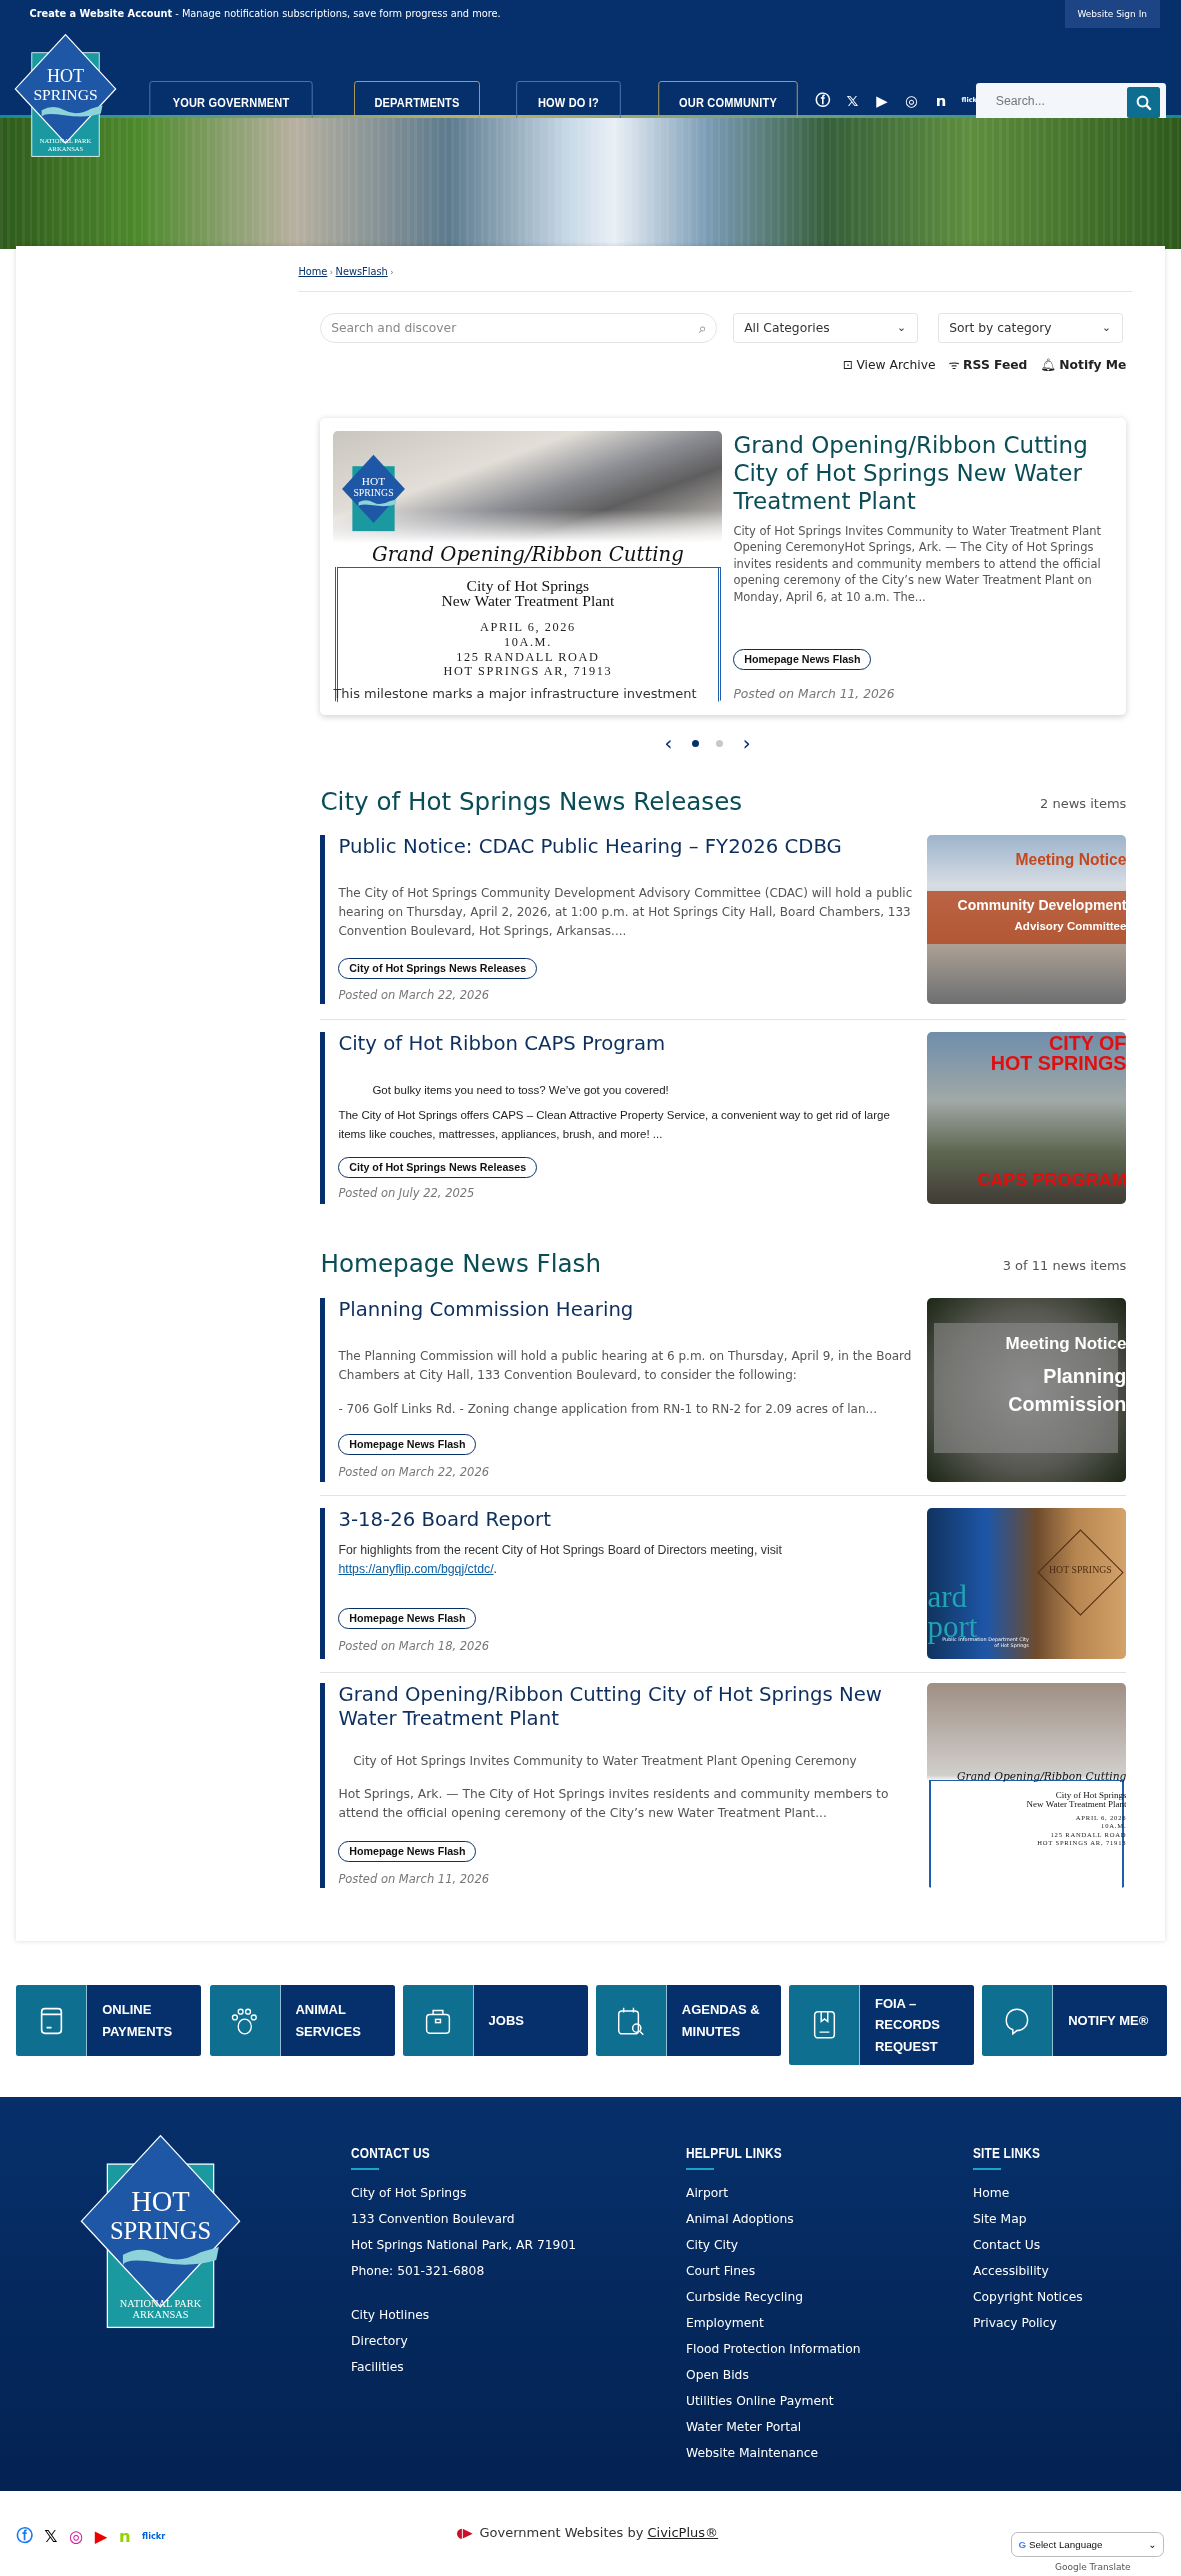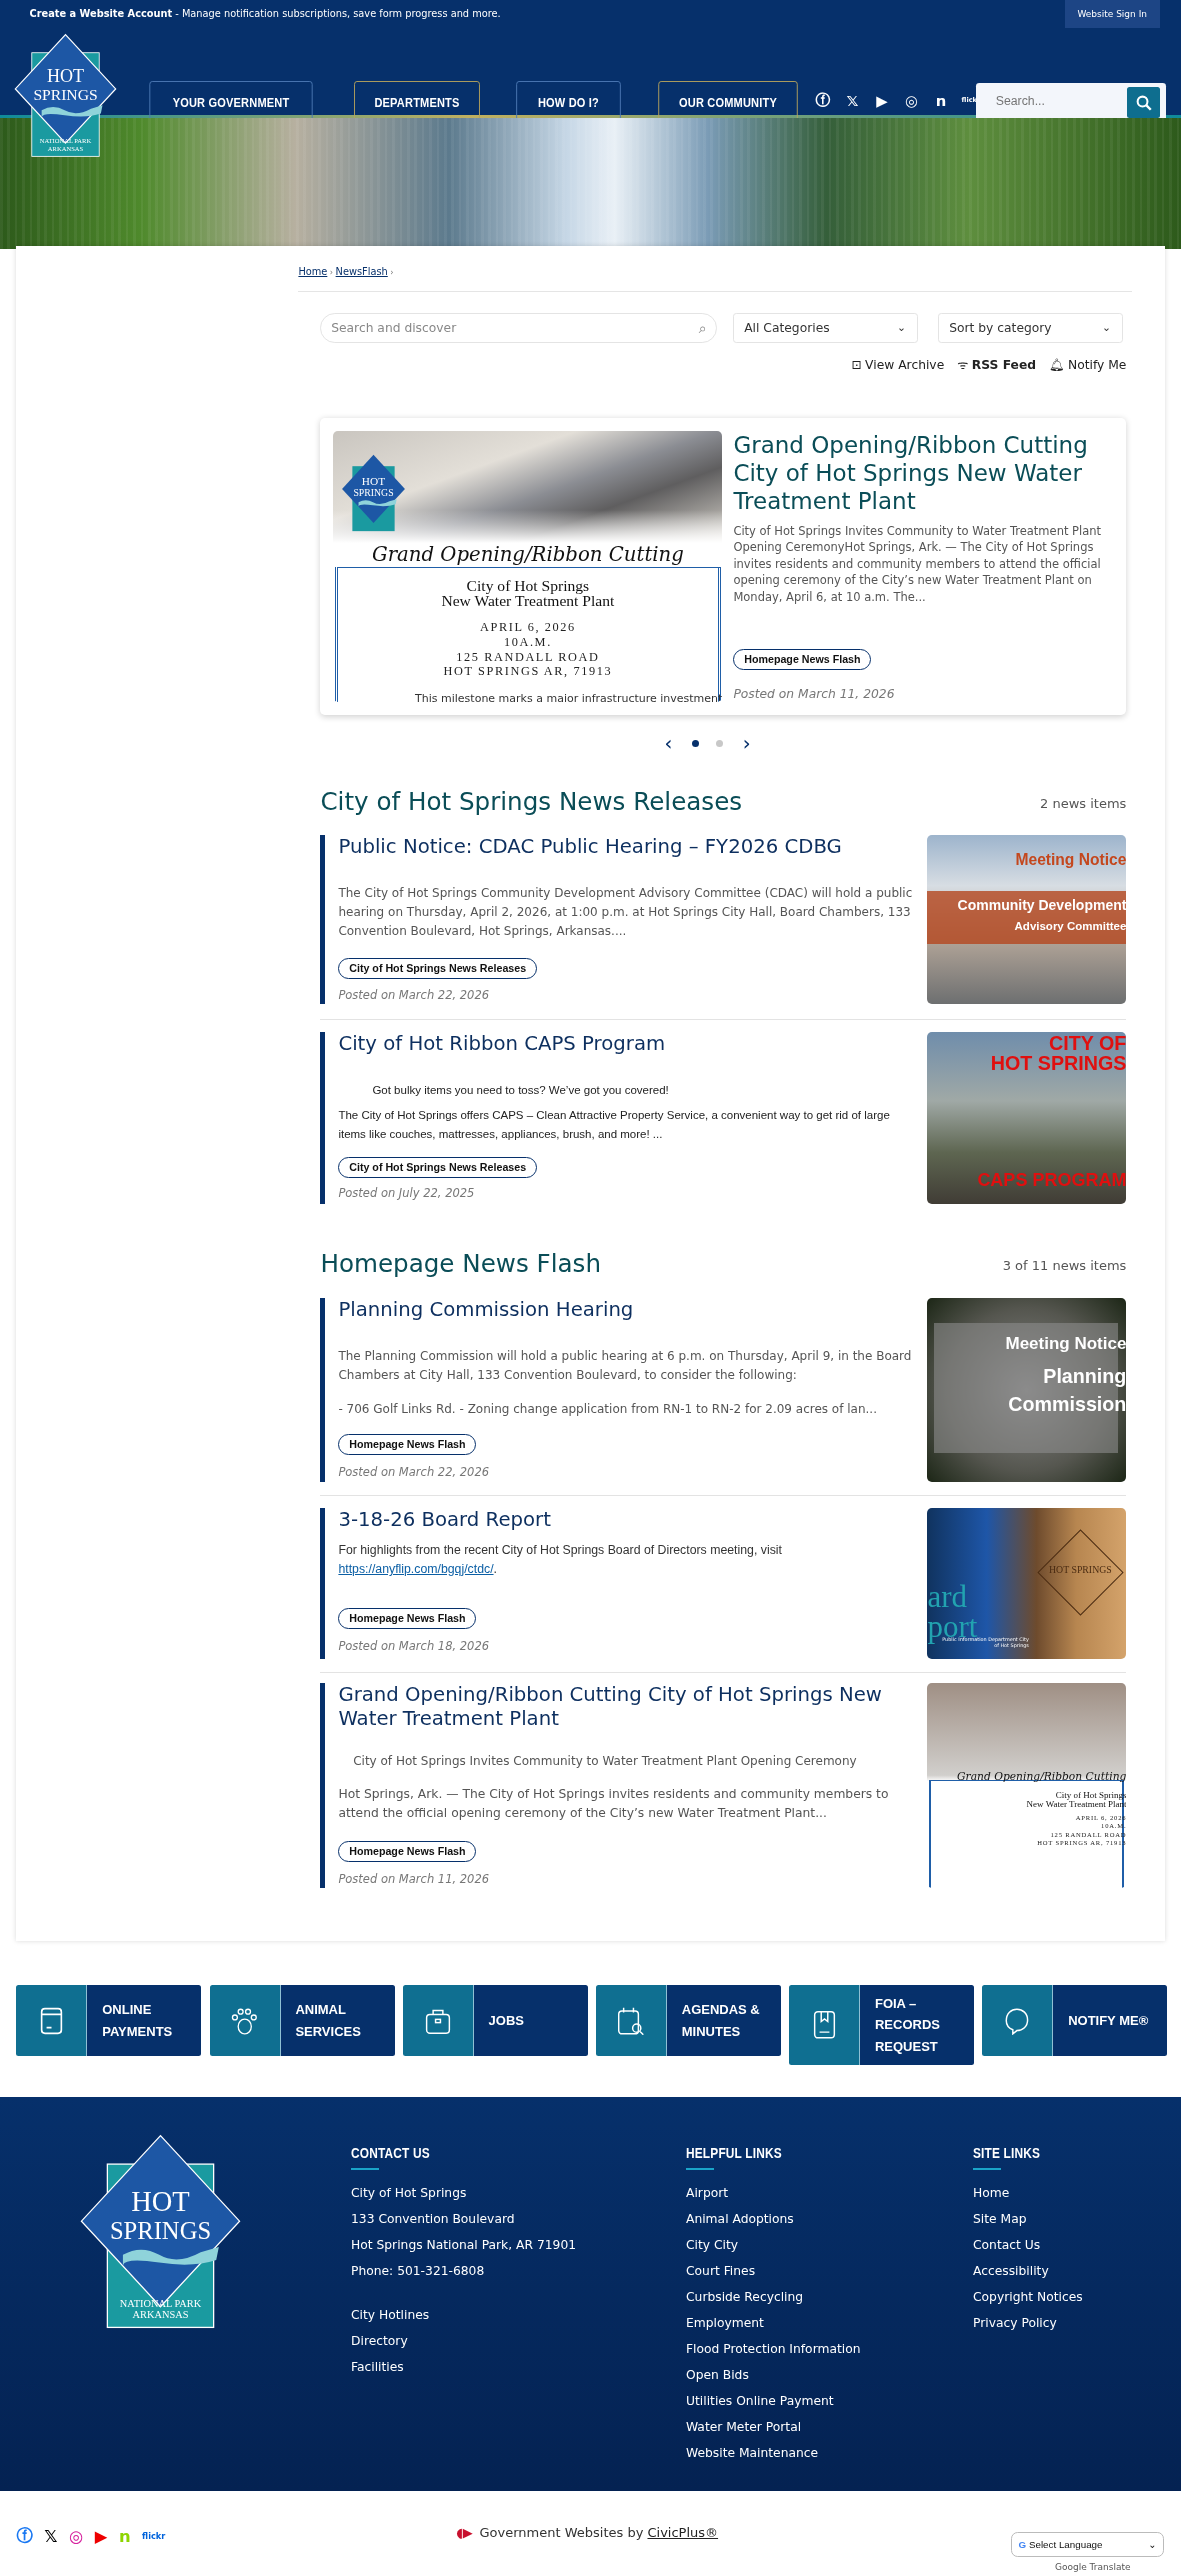--- a/index.html
+++ b/index.html
@@ -43,21 +43,21 @@
 
 .featured{position:absolute;left:304px;top:172px;width:806px;height:297px;background:#fff;box-shadow:0 1.6px 6.6px rgba(0,0,0,.18);border-radius:4.9px}
 .fimg{position:absolute;left:13px;top:13px;width:389px;height:271px;border-radius:4.9px;overflow:hidden;background:#fff}
 .fimg .top{position:absolute;left:0;top:0;width:100%;height:112px;background:linear-gradient(160deg,#c9c5bf 0%,#e3dfd8 35%,#8b8d93 55%,#5f5e5f 70%,#d8d4cc 100%)}
 .fimg .top::after{content:"";position:absolute;left:0;bottom:0;width:100%;height:33px;background:linear-gradient(transparent,#fff)}
 .fimg .mini-logo{position:absolute;left:6.6px;top:13px;width:67px;height:98px}
 .fimg .script{position:absolute;left:0;top:112px;width:100%;text-align:center;font-family:"DejaVu Serif",serif;font-style:italic;font-size:19.7px;color:#111}
 .fimg .frame{position:absolute;left:1.6px;top:136px;width:386px;height:135px;border-left:3.3px double #1f5ea8;border-right:3.3px double #1f5ea8;border-top:1.6px solid #1f5ea8}
 .fimg .l1{position:absolute;top:148px;width:100%;text-align:center;font-family:"Liberation Serif",serif;font-size:15.6px;color:#111;line-height:14.8px}
 .fimg .l2{position:absolute;top:189px;width:100%;text-align:center;font-family:"Liberation Serif",serif;font-size:12.3px;letter-spacing:1.6px;color:#222;line-height:14.8px}
-.fimg .l3{position:absolute;top:261px;width:100%;text-align:right;font-size:11px;color:#333}
+.fimg .l3{position:absolute;top:255px;width:100%;text-align:left;font-size:13px;color:#333}
 .ftitle{position:absolute;left:413px;top:13px;width:377px;font-size:23px;line-height:28px;color:#0a4d57}
 .fdesc{position:absolute;left:413px;top:105px;width:382px;font-size:11.5px;line-height:16.4px;color:#555}
 .pill{display:inline-block;border:1.6px solid #06306b;border-radius:11.5px;padding:3.3px 9.8px;font-size:10.7px;color:#111;font-weight:bold;font-family:"Liberation Sans",sans-serif}
 .fpill{position:absolute;left:413px;top:231px}
 .fdate{position:absolute;left:413px;top:269px;font-style:italic;font-size:12.3px;color:#777}
 .carousel{position:absolute;left:648px;top:486px;display:flex;align-items:center;gap:19.7px;font-size:19.7px;color:#06306b}
 .dot{width:7.4px;height:7.4px;border-radius:50%;background:#06306b}
 .dot.off{background:#c8c8c8}
 
 .sec-title{position:absolute;left:304px;font-size:24.6px;color:#0a4d57}
@@ -173,21 +173,21 @@
     <span>
         <i style="font-style:normal">⊡</i>
         <b style="font-weight:normal">View Archive</b>
       </span>
     <span>
         <i style="font-style:normal">ᯤ</i>
         <b style="font-weight:bold">RSS Feed</b>
       </span>
     <span>
         <i style="font-style:normal">🔔︎</i>
-        <b style="font-weight:normal">Notify Me</b>
+        <b style="font-weight:bold">Notify Me</b>
       </span>
   </div>
 
   <div class="featured">
     <div class="fimg">
       <div class="top"></div>
       <svg class="mini-logo" viewBox="0 0 130 152">
         <rect x="24" y="24" width="82" height="126" fill="#1a9aa0"></rect>
         <polygon points="65,2 126,68 65,134 4,68" fill="#1d57a5"></polygon>
         <text x="65" y="60" text-anchor="middle" fill="#fff" font-family="Liberation Serif,serif" font-size="22">HOT</text>

